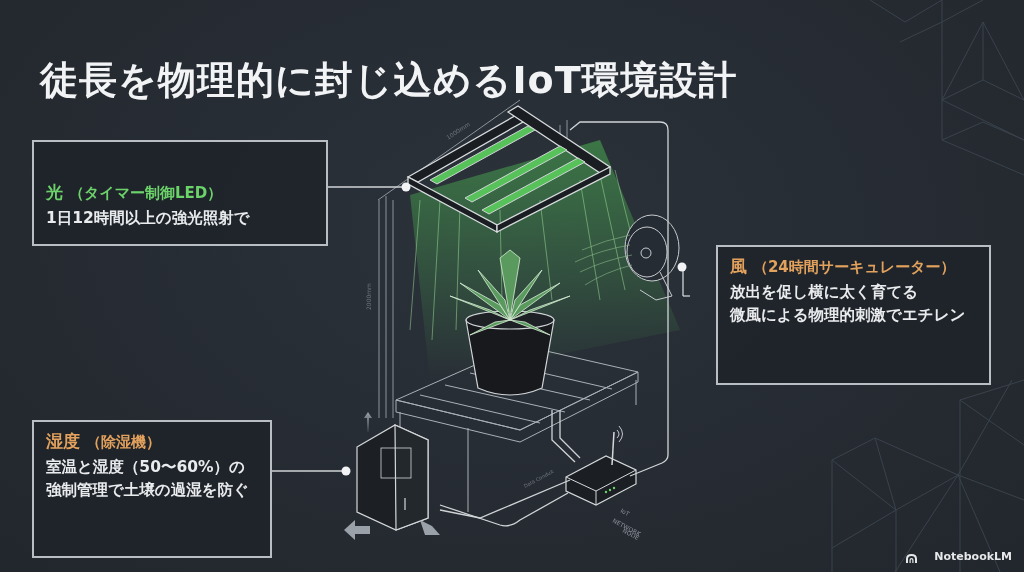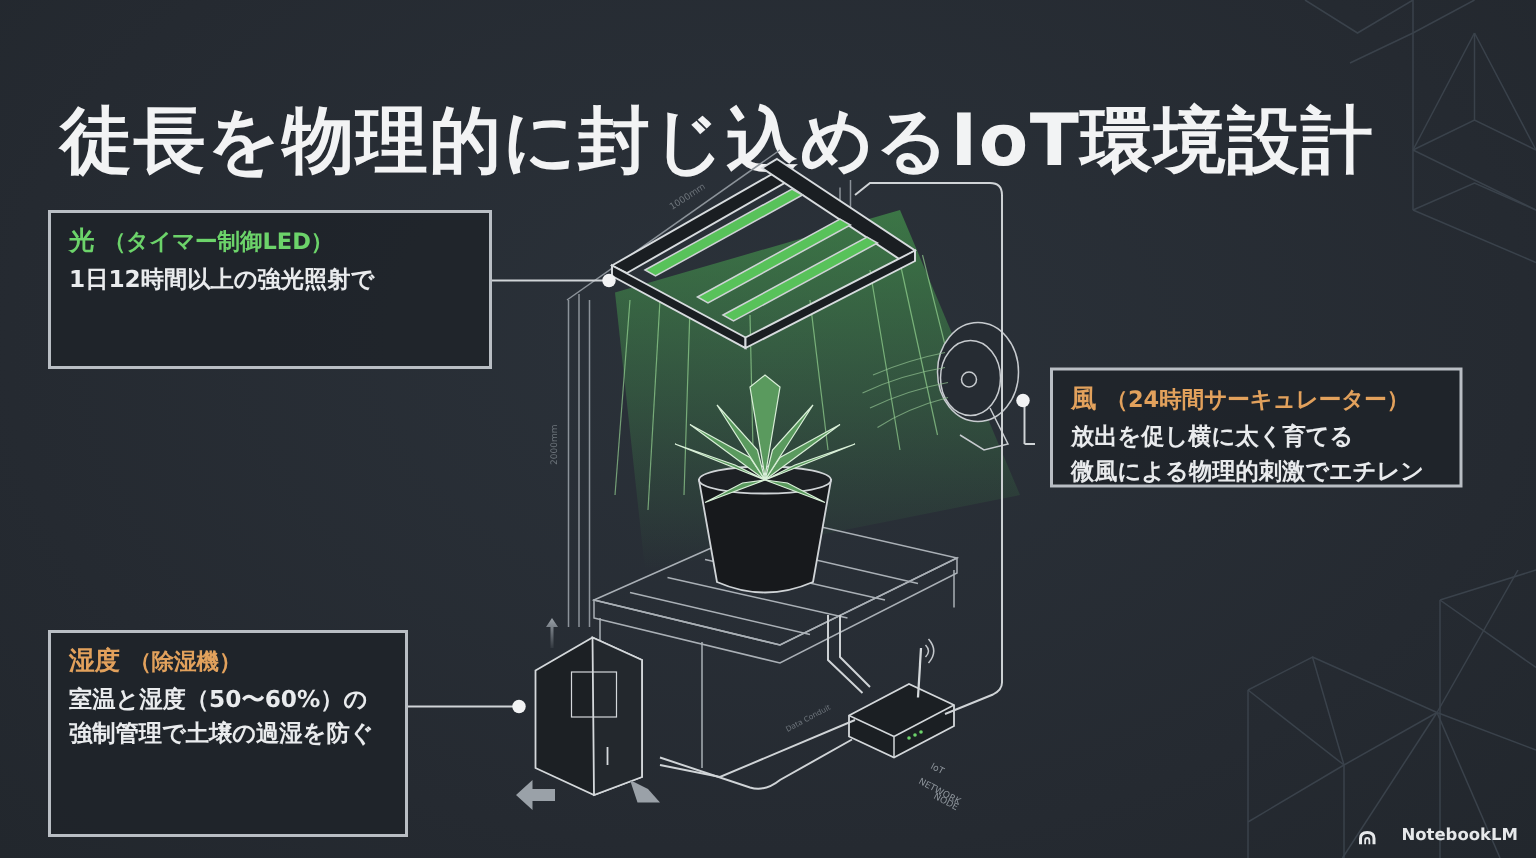--- a/index.html
+++ b/index.html
@@ -5,34 +5,34 @@
   html, body { margin: 0; padding: 0; }
   body {
     width: 1024px; height: 572px; overflow: hidden;
     background: #262c33;
     font-family: "DejaVu Sans", "Liberation Sans", sans-serif;
     position: relative;
   }
   .slide { position: absolute; inset: 0; background: radial-gradient(ellipse at 50% 40%, #2b323a 0%, #252a31 70%, #22272d 100%); }
   .title {
     position: absolute; left: 40px; top: 30px;
-    font-size: 48px; font-weight: bold; color: #f2f3f4;
+    font-size: 38px; font-weight: bold; color: #f2f3f4;
     letter-spacing: 1px; white-space: nowrap;
   }
   .callout {
     position: absolute; border: 2px solid #b9bec4; background: rgba(30,35,41,0.85);
     padding: 8px 12px 10px 12px; box-sizing: border-box;
   }
   .callout .head { font-size: 17px; font-weight: bold; line-height: 22px; white-space: nowrap; }
   .callout .head .sub { font-size: 15px; }
   .callout .body { font-size: 15.5px; color: #e9ebed; line-height: 23px; white-space: nowrap; margin-top: 3px; font-weight: bold; }
   .light-box { left: 32px; top: 140px; width: 296px; height: 106px; }
-  .wind-box  { left: 700px; top: 245px; width: 275px; height: 80px; }
+  .wind-box  { left: 716px; top: 245px; width: 275px; height: 140px; }
   .hum-box   { left: 32px; top: 420px; width: 240px; height: 138px; }
-  .green { color: #6cd36a; }
+  .green { color: #6cd36a; margin-top: 31px; }
   .orange { color: #e2a15c; }
   .diagram { position: absolute; left: 0; top: 0; width: 1024px; height: 572px; }
   .brand {
     position: absolute; right: 12px; bottom: 9px; display: flex; align-items: flex-end; gap: 16px;
     color: #e6e8ea; font-size: 11px; font-weight: bold;
   }
 </style>
 </head>
 <body>
 

